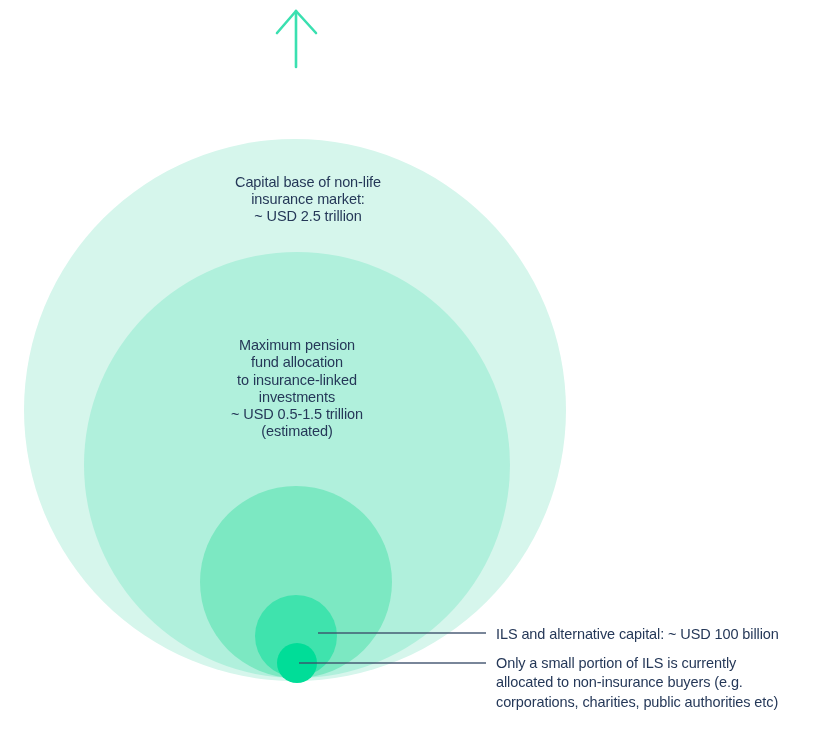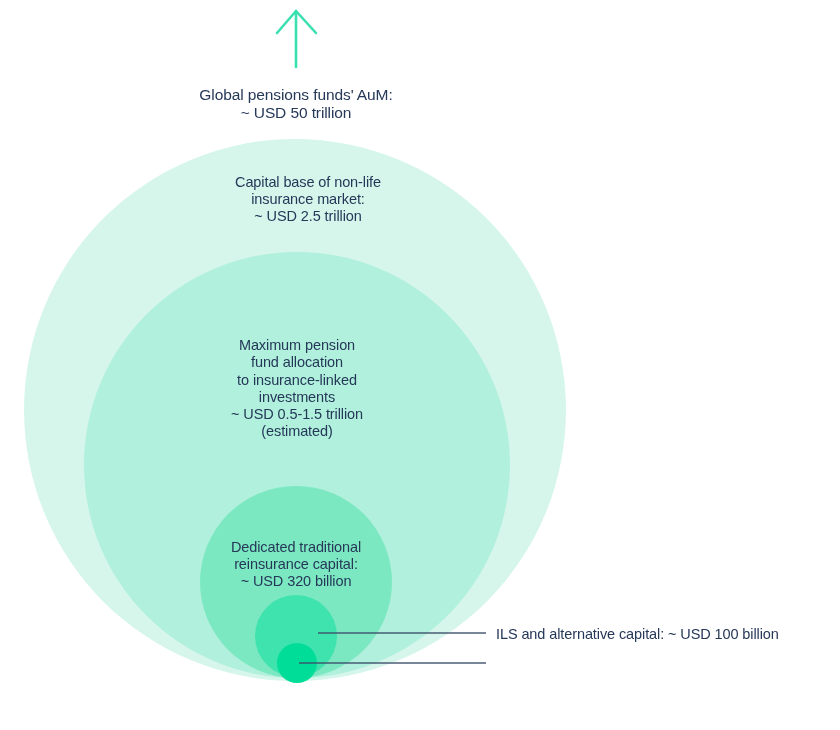--- a/index.html
+++ b/index.html
@@ -97,34 +97,32 @@
     <circle id="circle-outer" cx="295" cy="410" r="271" fill="#d6f6ec"></circle>
     <circle id="circle-second" cx="297" cy="465" r="213" fill="#b0f0dc"></circle>
     <circle id="circle-third" cx="296" cy="582" r="96" fill="#7ce8c2"></circle>
     <circle id="circle-fourth" cx="296" cy="636" r="41" fill="#3fe3ad"></circle>
     <circle id="circle-fifth" cx="297" cy="663" r="20" fill="#00dd98"></circle>
 
     <line x1="318" y1="633" x2="486" y2="633" stroke="#3c4f6b" stroke-width="1.5" opacity="0.92"></line>
     <line x1="299" y1="663" x2="486" y2="663" stroke="#3c4f6b" stroke-width="1.5" opacity="0.92"></line>
   </svg>
 
-  <div class="label label-centered" id="label-arrow" style="color: rgb(37, 56, 88);">Global pensions funds' AuM:
-~ USD 50 trillion</div>
 
   <div class="label label-centered" id="label-outer" style="color: rgb(37, 56, 88); margin-left: 12px;">Capital base of non-life
 insurance market:
 ~ USD 2.5 trillion</div>
 
   <div class="label label-centered" id="label-second" style="color: rgb(37, 56, 88);">Maximum pension
 fund allocation
 to insurance-linked
 investments
 ~ USD 0.5-1.5 trillion
 (estimated)</div>
 
-  <div class="label label-centered" id="label-third" style="color: rgb(37, 56, 88);">Dedicated traditional
-reinsurance capital:
-~ USD 320 billion</div>
 
   <div class="callout" id="callout-ils" style="color: rgb(37, 56, 88);">ILS  and alternative capital: ~ USD 100 billion</div>
 
+  <div class="callout" id="callout-portion" style="color: rgb(37, 56, 88);">Only a small portion of ILS is currently
+allocated to non-insurance buyers (e.g.
+corporations, charities, public authorities etc)</div>
 
 </div>
 
 </body></html>

